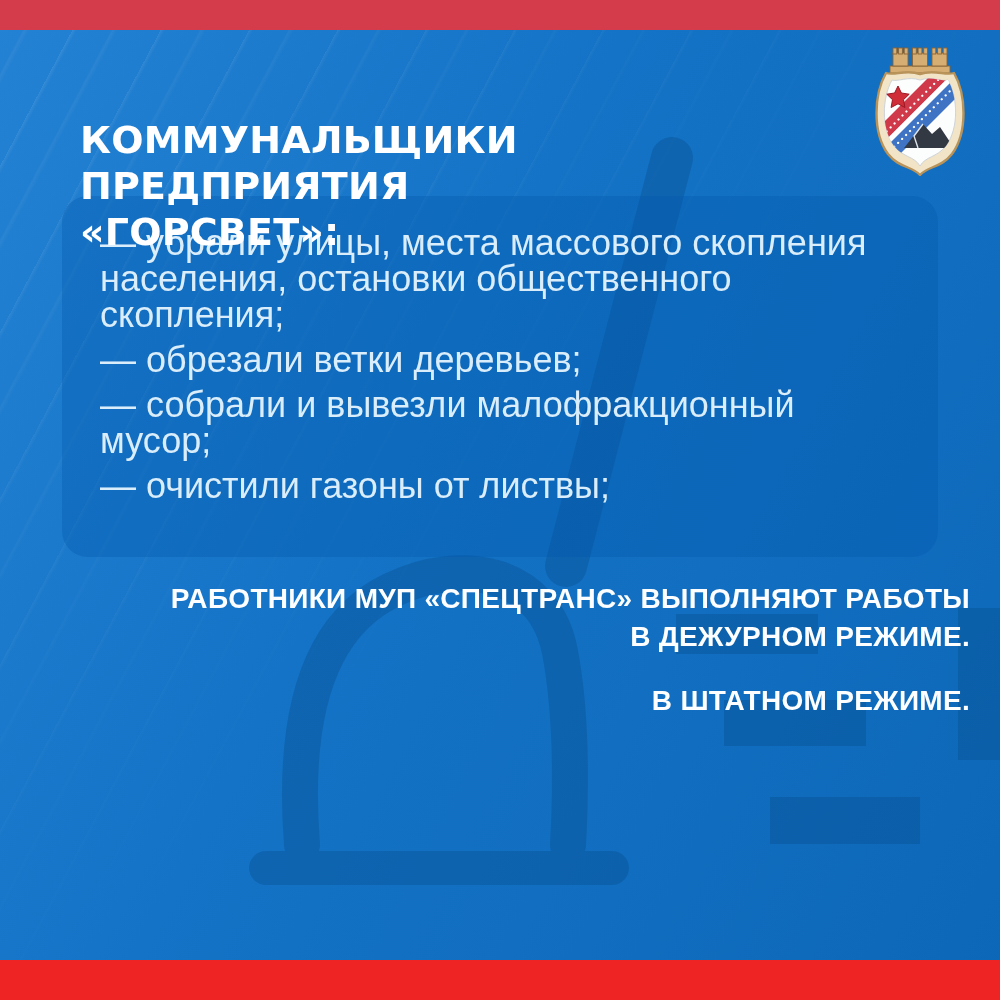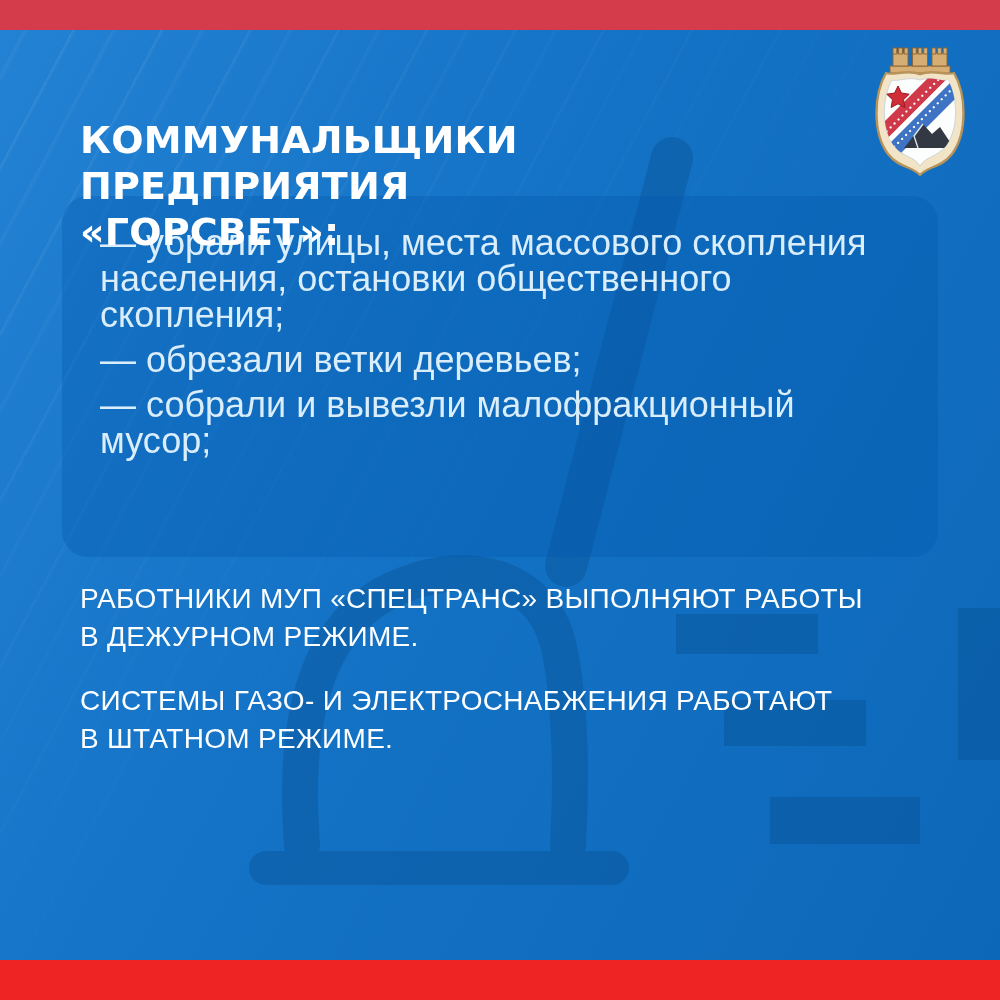--- a/index.html
+++ b/index.html
@@ -47,22 +47,23 @@
   .panel li{
     margin:0 0 9px 0;
     font-size:36px;line-height:36px;color:#d9edfb;
   }
   .panel li span{display:block;}
   .panel li span:empty{display:none;}
   
   .statements{position:absolute;left:80px;top:580px;width:890px;z-index:4;}
   .statement{
     margin:0 0 26px 0;
-    font-weight:400;font-size:28px;line-height:38px;color:#fdfeff;
+    font-weight:700;font-size:28px;line-height:38px;color:#fdfeff;
     letter-spacing:0.3px;
+    text-align:right;
   }
   .statement span{display:block;}
 </style>
 </head>
 <body>
 
 <div class="bg">
   <div class="streaks"></div>
 </div>
 
@@ -137,27 +138,30 @@
       <span>населения, остановки общественного скопления;</span>
     </li>
     <li>
       <span>— обрезали ветки деревьев;</span>
 
     </li>
     <li>
       <span>— собрали и вывезли малофракционный мусор;</span>
 
     </li>
+    <li>
+      <span>— очистили газоны от листвы;</span>
+
+    </li>
   </ul>
 </div>
 
 <div class="statements">
   <p class="statement">
     <span>РАБОТНИКИ МУП «СПЕЦТРАНС» ВЫПОЛНЯЮТ РАБОТЫ</span>
     <span>В ДЕЖУРНОМ РЕЖИМЕ.</span>
   </p>
   <p class="statement">
-    <span>СИСТЕМЫ ГАЗО- И ЭЛЕКТРОСНАБЖЕНИЯ РАБОТАЮТ</span>
     <span>В ШТАТНОМ РЕЖИМЕ.</span>
   </p>
 </div>
 
 <div class="bar-bottom"></div>
 
 </body></html>

